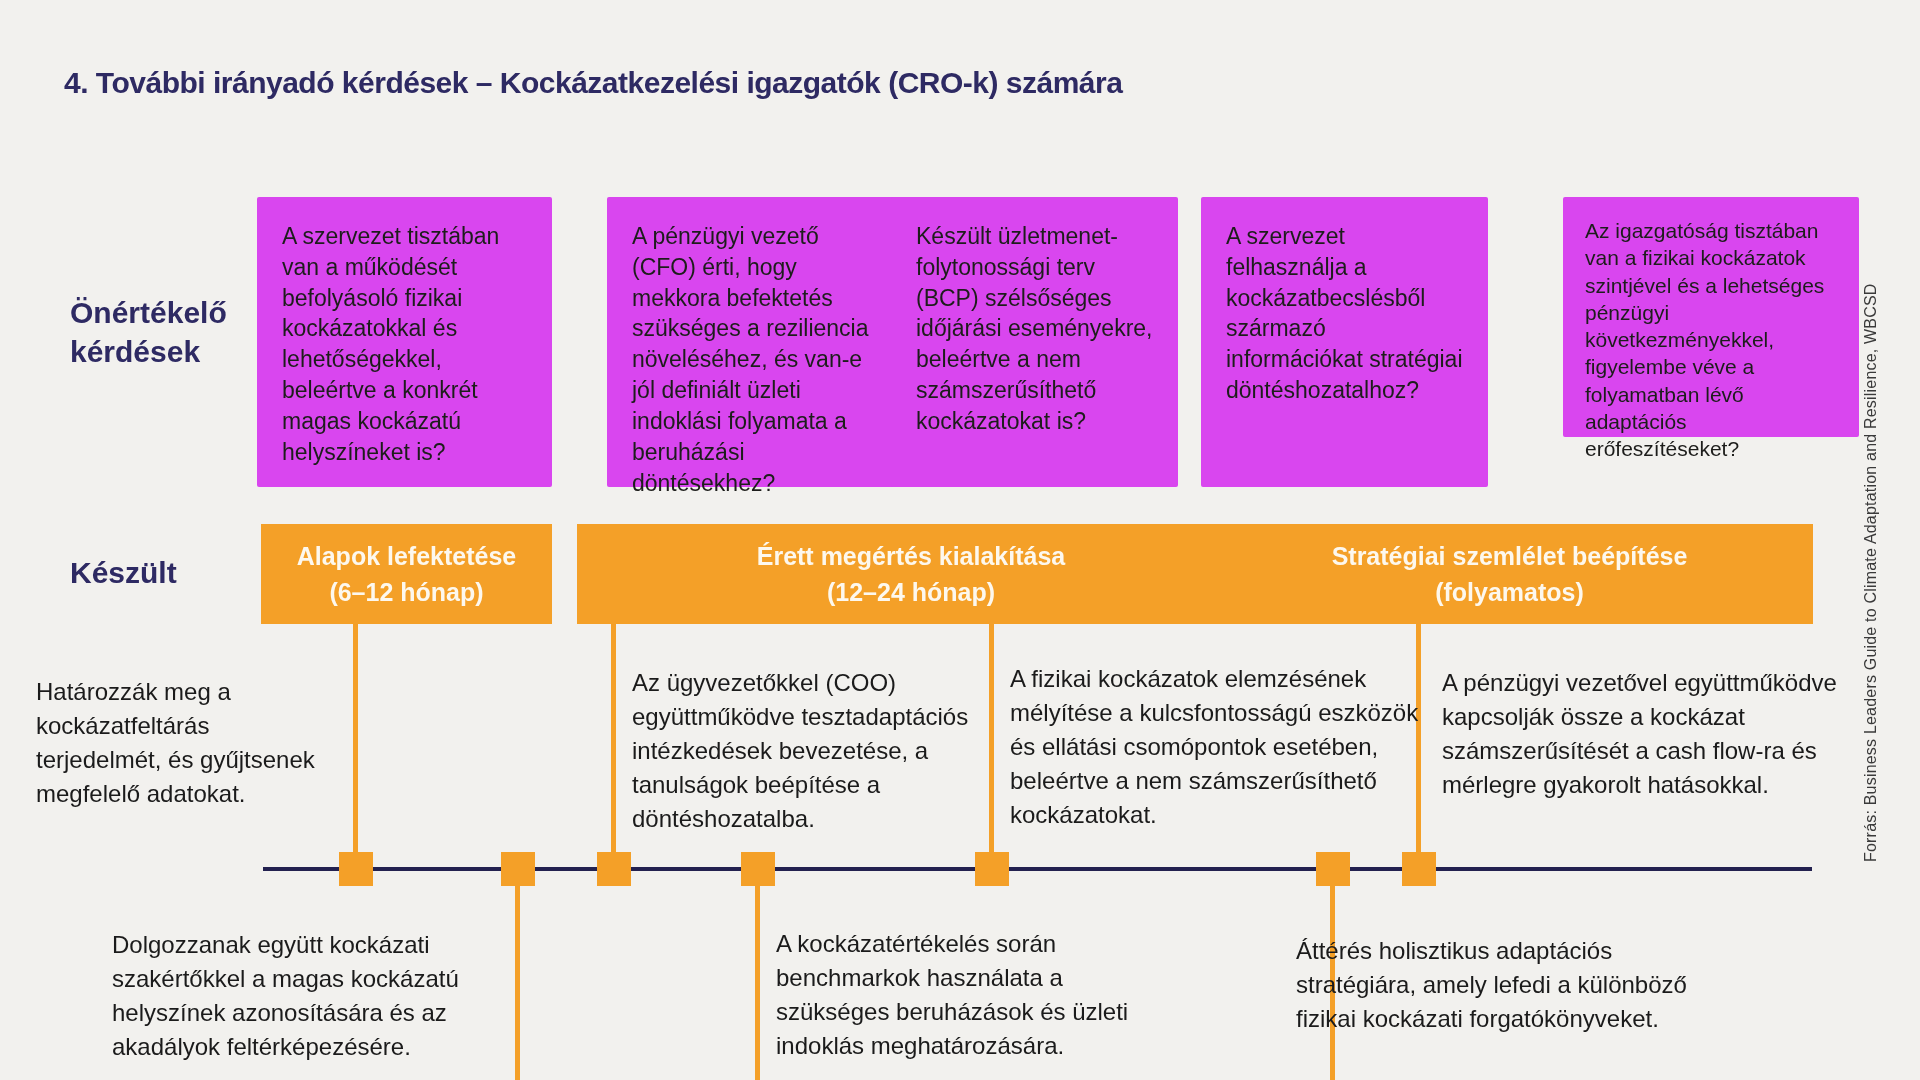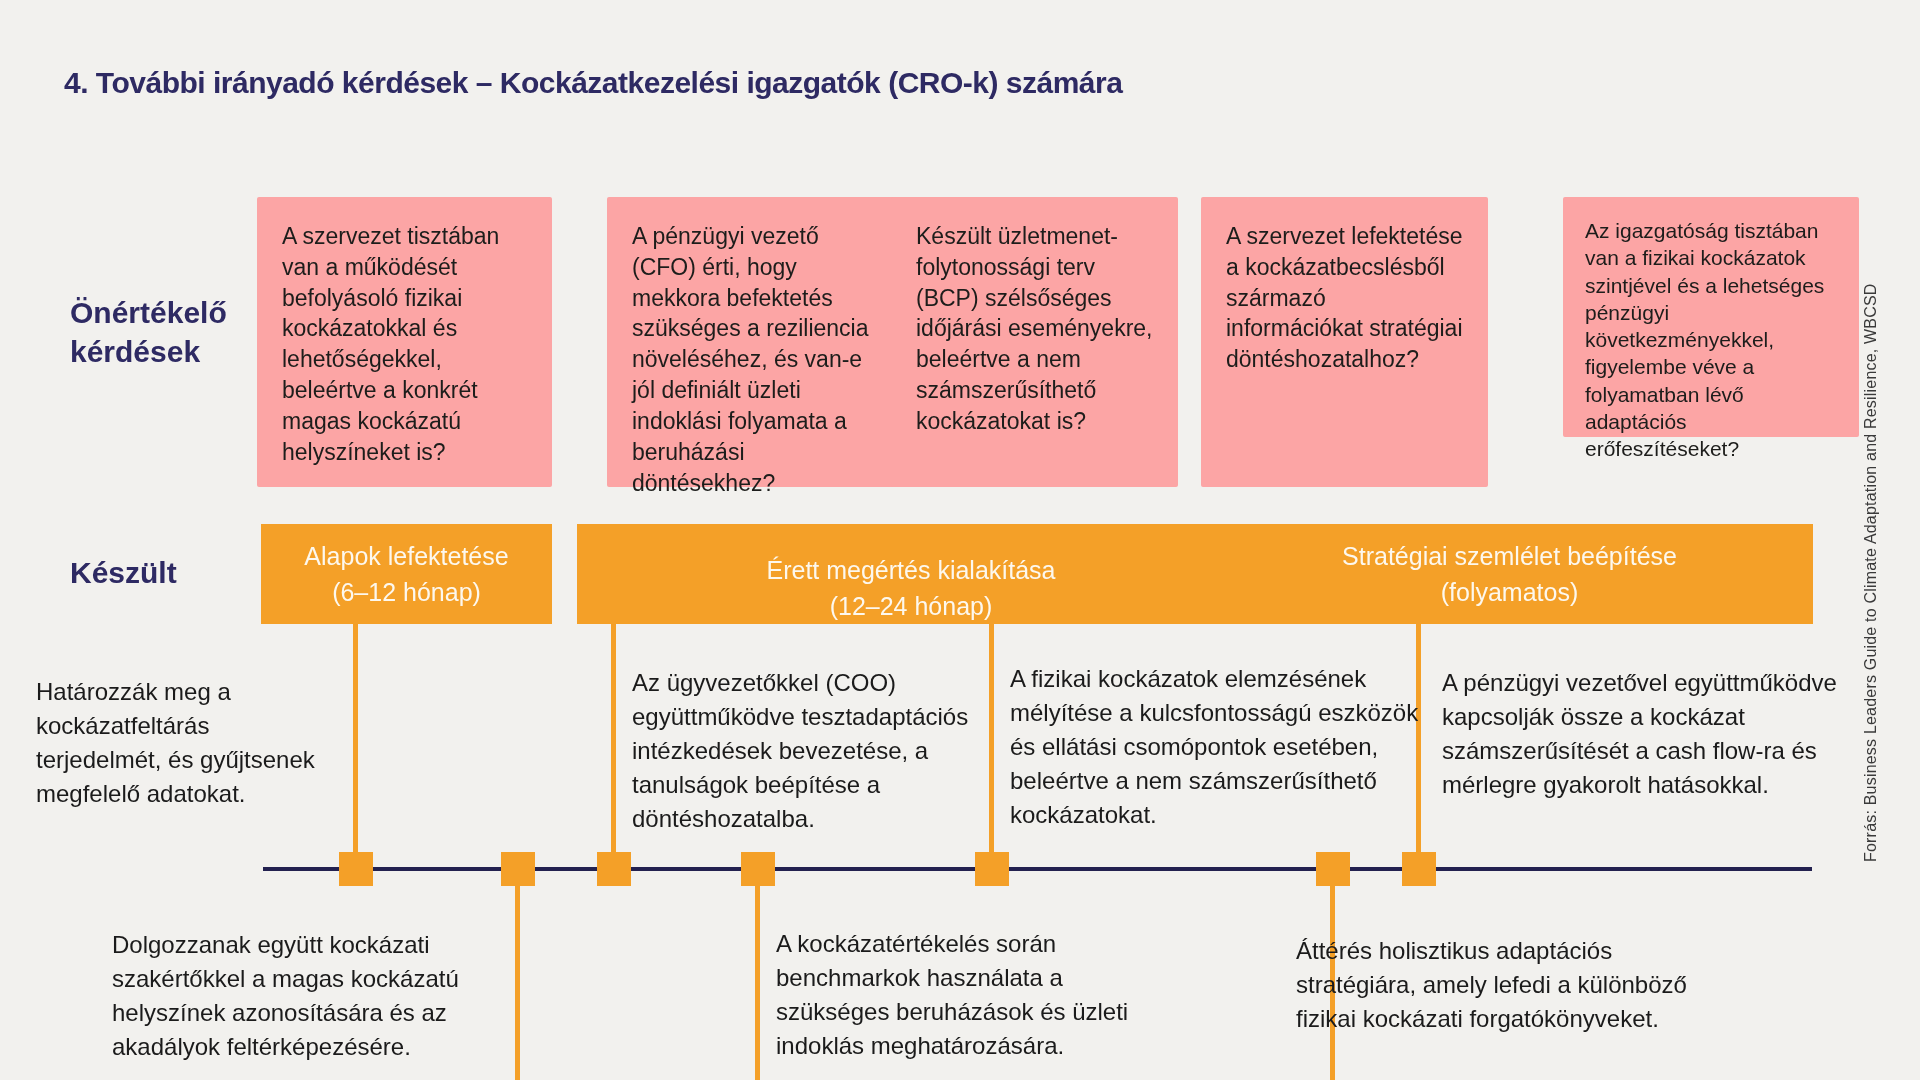--- a/index.html
+++ b/index.html
@@ -17,37 +17,37 @@
     letter-spacing:-0.5px;white-space:nowrap;
   }
   .row-label{
     position:absolute;left:70px;
     font-size:30px;font-weight:bold;color:#2E2A63;line-height:1.3;
   }
   .row-label.questions{top:293px;width:210px;}
   .row-label.actions{top:553px;width:210px;}
   .qcard{
     position:absolute;top:197px;
-    background:#fca5a5;border-radius:2px;
+    background:#d946ef;border-radius:2px;
     padding:24px 25px;box-sizing:border-box;
     font-size:23px;line-height:1.34;color:#1D1D1B;
   }
   .qcard.c1{left:257px;width:295px;height:290px;}
   .qcard.c2{left:577px;width:291px;height:290px;margin-left:30px;}
   .qcard.c3{left:891px;width:287px;height:290px;}
   .qcard.c4{left:1201px;width:287px;height:290px;}
   .qcard.c5{left:1519px;width:296px;height:240px;font-size:21px;line-height:1.3;padding:20px 22px;margin-left:44px;}
   .phase-bar{
     position:absolute;top:524px;height:100px;
     background:#F4A028;color:#FDF8EE;
     display:flex;flex-direction:column;align-items:center;justify-content:center;
-    font-size:25px;font-weight:normal;line-height:1.45;text-align:center;
+    font-size:25px;font-weight:bold;line-height:1.45;text-align:center;
   }
   .phase-bar.b1{left:261px;width:291px;}
-  .phase-bar.b2{left:577px;width:668px;justify-content:flex-end;}
+  .phase-bar.b2{left:577px;width:668px;}
   .phase-bar.b3{left:1206px;width:607px;}
   .timeline-axis{
     position:absolute;left:263px;top:867px;width:1549px;height:4px;
     background:#23214F;
   }
   .connector{
     position:absolute;width:5px;background:#F4A028;
   }
   .connector.up{top:624px;height:245px;}
   .connector.down{top:869px;height:211px;}
@@ -77,21 +77,21 @@
   <div class="qcard c1">
     <span>A szervezet tisztában van a működését befolyásoló fizikai kockázatokkal és lehetőségekkel, beleértve a konkrét magas kockázatú helyszíneket is?</span>
   </div>
   <div class="qcard c2">
     <span>A pénzügyi vezető (CFO) érti, hogy mekkora befektetés szükséges a reziliencia növeléséhez, és van-e jól definiált üzleti indoklási folyamata a beruházási döntésekhez?</span>
   </div>
   <div class="qcard c3">
     <span>Készült üzletmenet-folytonossági terv (BCP) szélsőséges időjárási eseményekre, beleértve a nem számszerűsíthető kockázatokat is?</span>
   </div>
   <div class="qcard c4">
-    <span>A szervezet lefektetése a kockázatbecslésből származó információkat stratégiai döntéshozatalhoz?</span>
+    <span>A szervezet felhasználja a kockázatbecslésből származó információkat stratégiai döntéshozatalhoz?</span>
   </div>
   <div class="qcard c5">
     <span>Az igazgatóság tisztában van a fizikai kockázatok szintjével és a lehetséges pénzügyi következményekkel, figyelembe véve a folyamatban lévő adaptációs erőfeszítéseket?</span>
   </div>
 
   <div class="phase-bar b1">
     <span>Alapok lefektetése</span>
     <span>(6–12 hónap)</span>
   </div>
   <div class="phase-bar b2">

